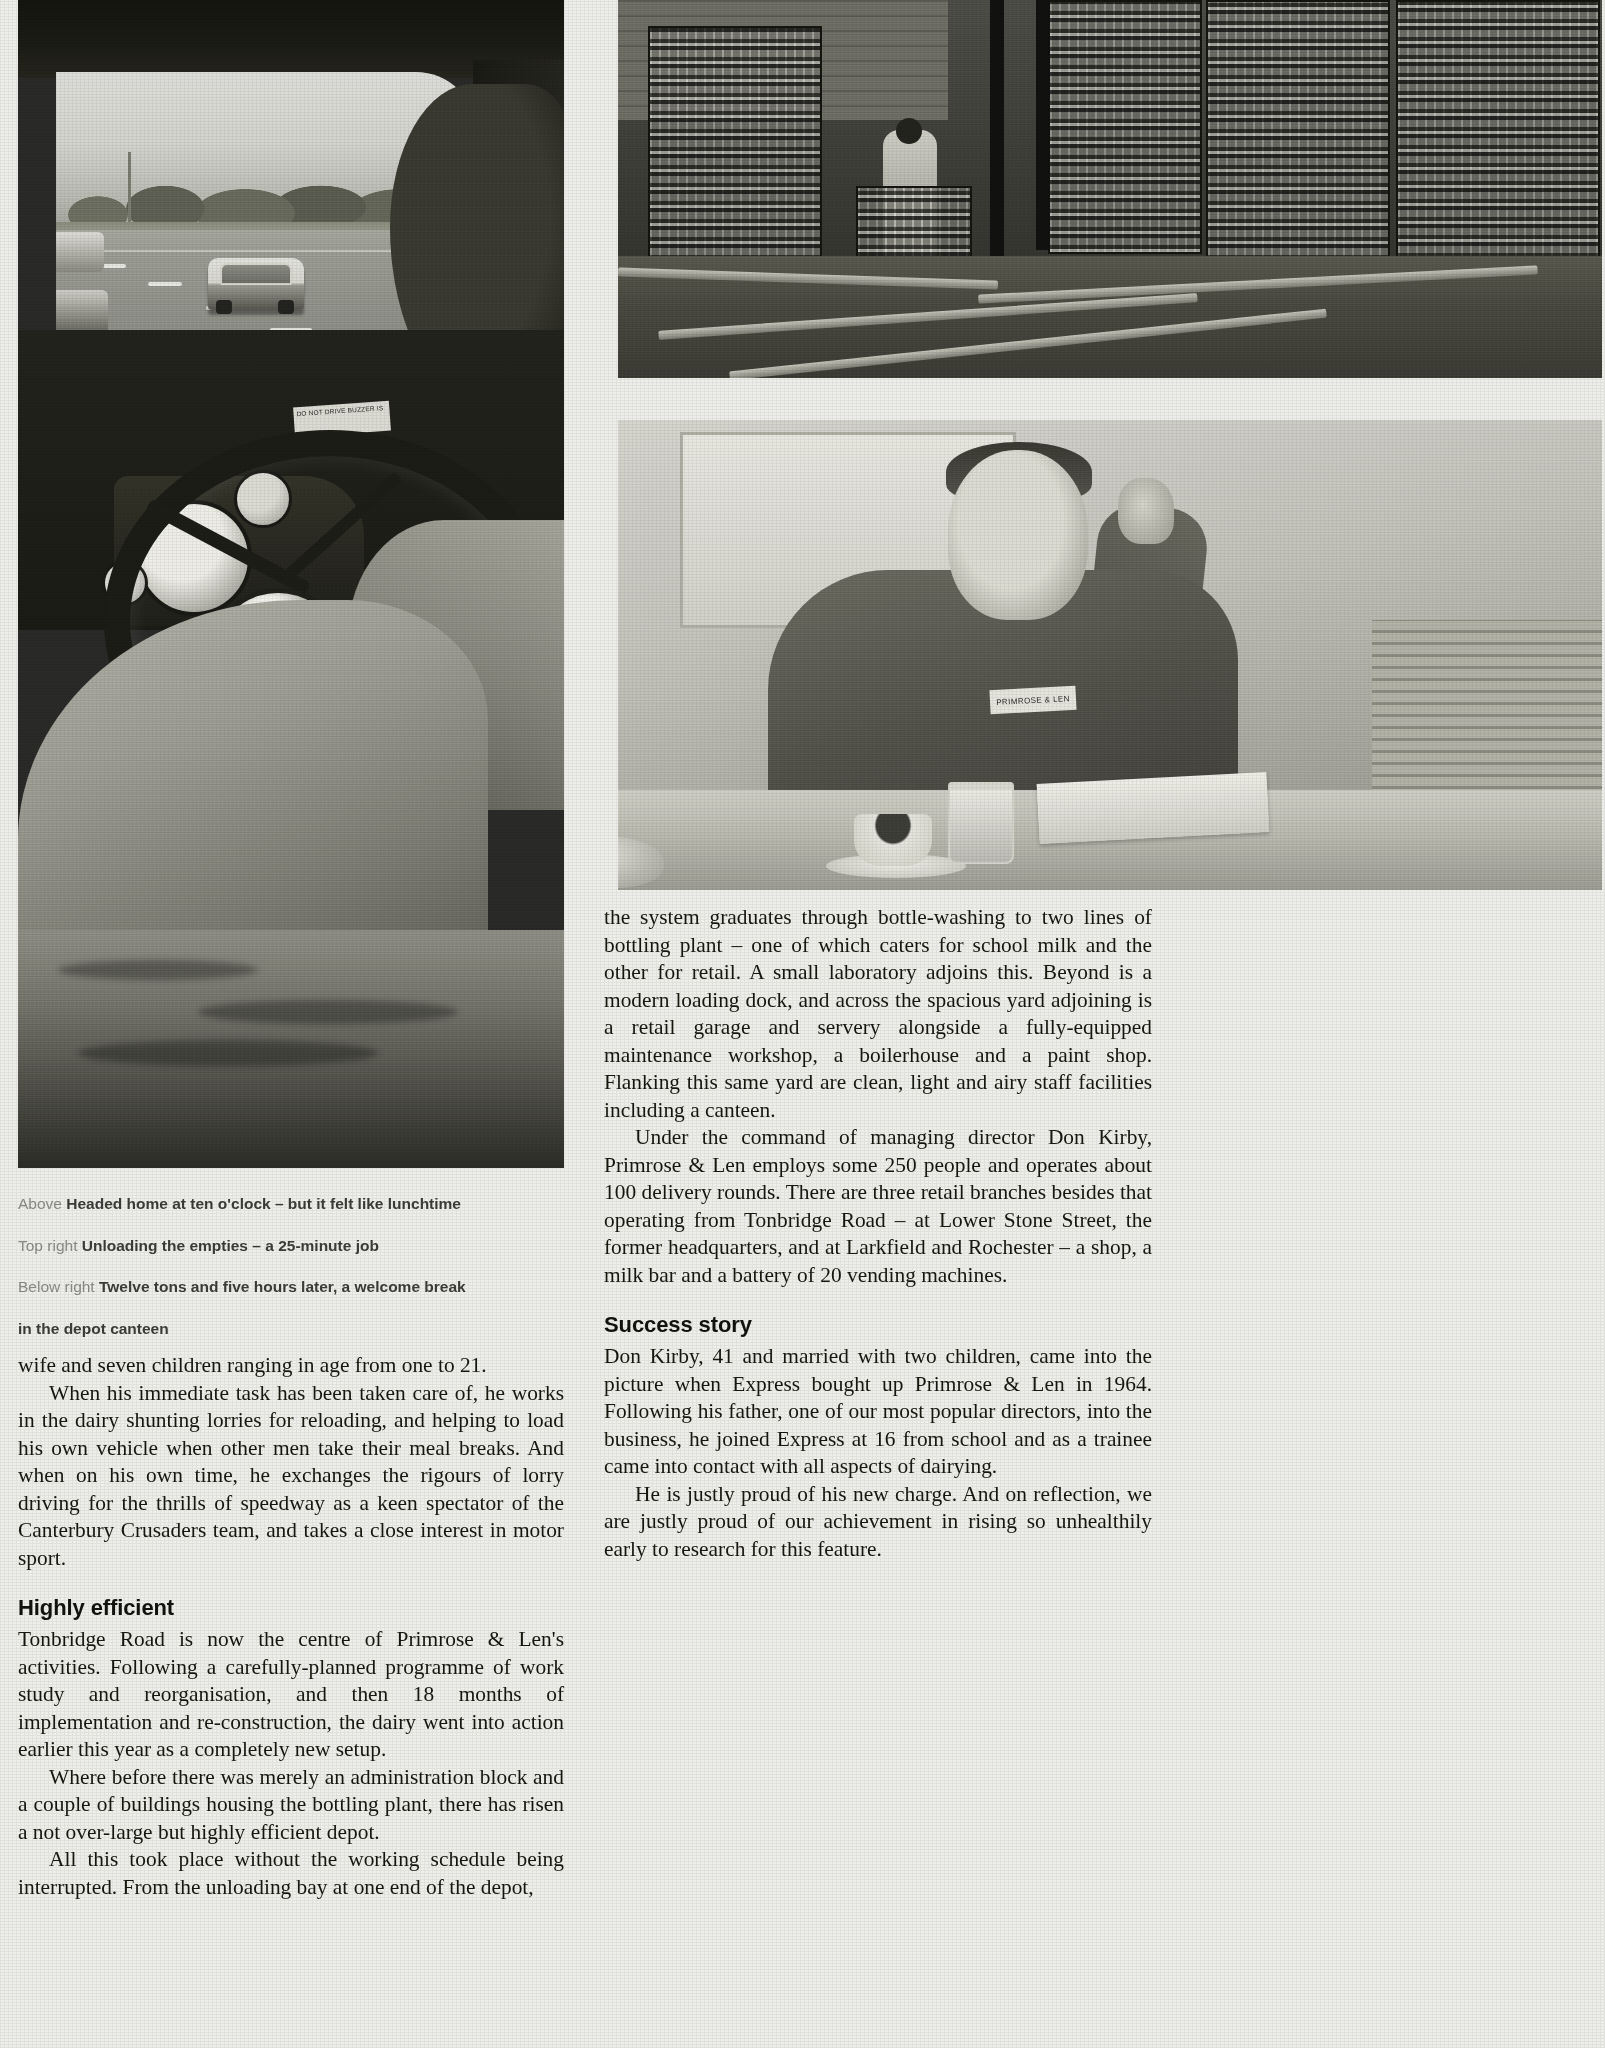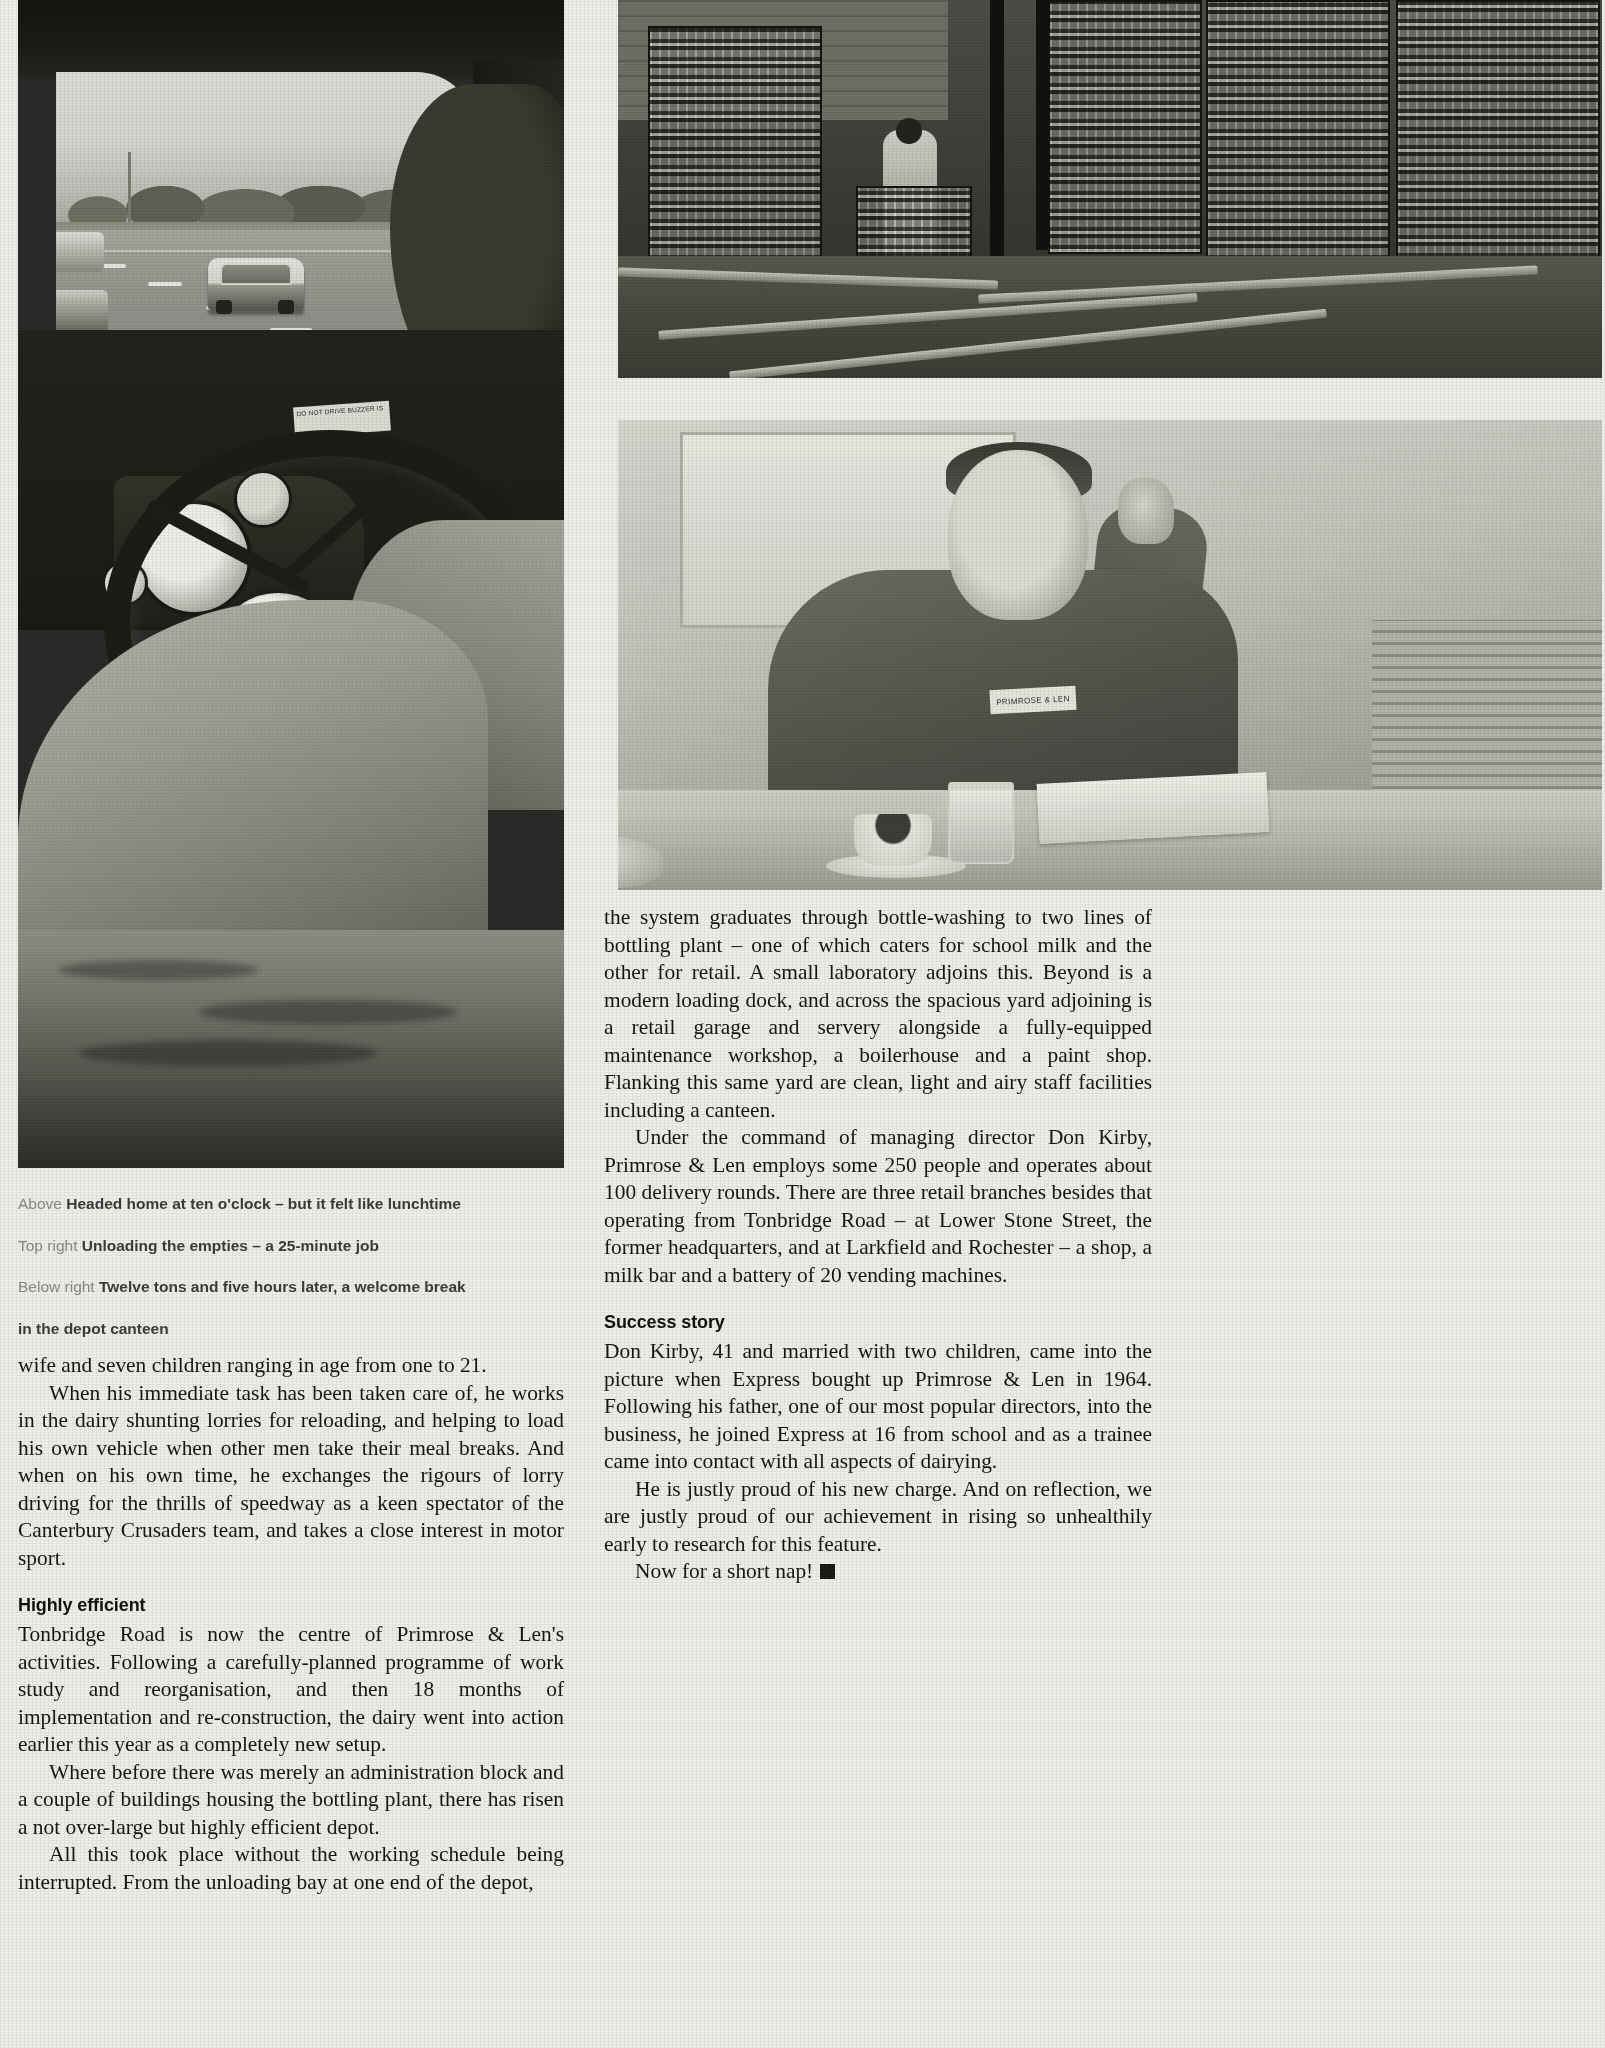--- a/index.html
+++ b/index.html
@@ -162,21 +162,21 @@
   .cap-main{color:#3c3c3a;font-weight:700;}
 
   
   .col{position:absolute;font-size:21.4px;line-height:1.285;color:#17170f;
     text-align:justify;}
   #col-left{left:18px;top:1352px;width:546px;}
   #col-right{left:604px;top:904px;width:548px;}
   .col p{margin:0;text-indent:1.45em;}
   .col p.noindent{text-indent:0;}
   .subhead{font-family:"Liberation Sans", sans-serif;font-weight:700;
-    font-size:18px;color:#121210;margin:22px 0 4px 0;letter-spacing:-.1px;}
+    font-size:22px;color:#121210;margin:22px 0 4px 0;letter-spacing:-.1px;}
   .endmark{display:inline-block;width:15px;height:15px;background:#1a1a17;
     vertical-align:-1px;margin-left:7px;}
 
   .paper-noise{position:absolute;inset:0;pointer-events:none;opacity:.055;
     background-image:repeating-linear-gradient(0deg, #000 0 1px, transparent 1px 3px),
                      repeating-linear-gradient(90deg, #000 0 1px, transparent 1px 4px);}
 </style>
 </head>
 <body>
 
@@ -304,17 +304,16 @@
     <p>Where before there was merely an administration block and a couple of buildings housing the bottling plant, there has risen a not over-large but highly efficient depot.</p>
     <p>All this took place without the working schedule being interrupted. From the unloading bay at one end of the depot,</p>
   </div>
 
   <div class="col" id="col-right">
     <p class="noindent">the system graduates through bottle-washing to two lines of bottling plant – one of which caters for school milk and the other for retail. A small laboratory adjoins this. Beyond is a modern loading dock, and across the spacious yard adjoining is a retail garage and servery alongside a fully-equipped maintenance workshop, a boilerhouse and a paint shop. Flanking this same yard are clean, light and airy staff facilities including a canteen.</p>
     <p>Under the command of managing director Don Kirby, Primrose &amp; Len employs some 250 people and operates about 100 delivery rounds. There are three retail branches besides that operating from Tonbridge Road – at Lower Stone Street, the former headquarters, and at Larkfield and Rochester – a shop, a milk bar and a battery of 20 vending machines.</p>
     <h2 class="subhead">Success story</h2>
     <p class="noindent">Don Kirby, 41 and married with two children, came into the picture when Express bought up Primrose &amp; Len in 1964. Following his father, one of our most popular directors, into the business, he joined Express at 16 from school and as a trainee came into contact with all aspects of dairying.</p>
     <p>He is justly proud of his new charge. And on reflection, we are justly proud of our achievement in rising so unhealthily early to research for this feature.</p>
-    <p><span>Now for a short nap!</span><span class="endmark"></span></p>
   </div>
 
   <div class="paper-noise"></div>
 </div>
 
 </body></html>

